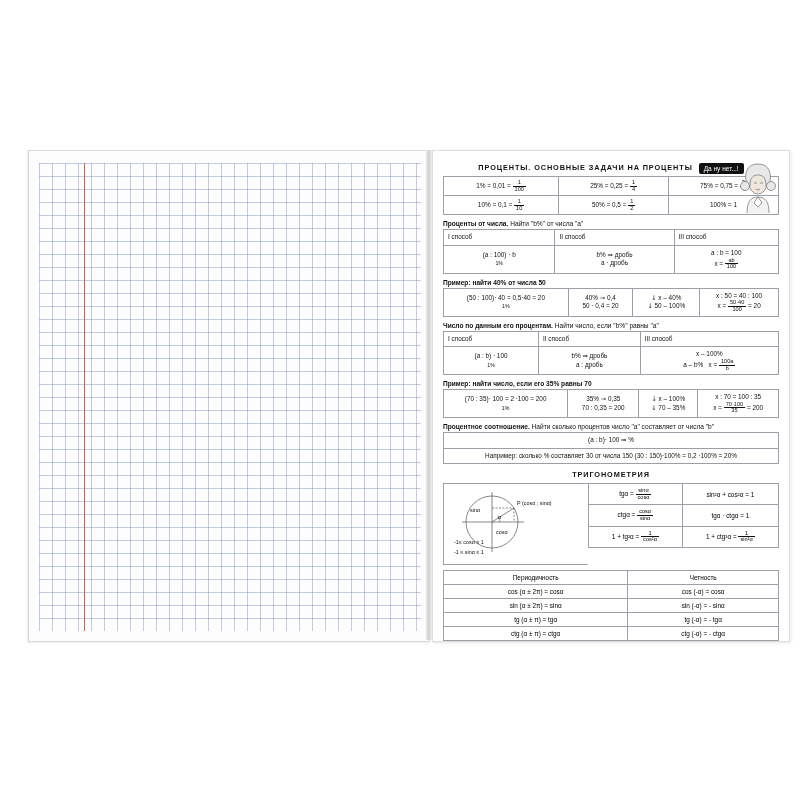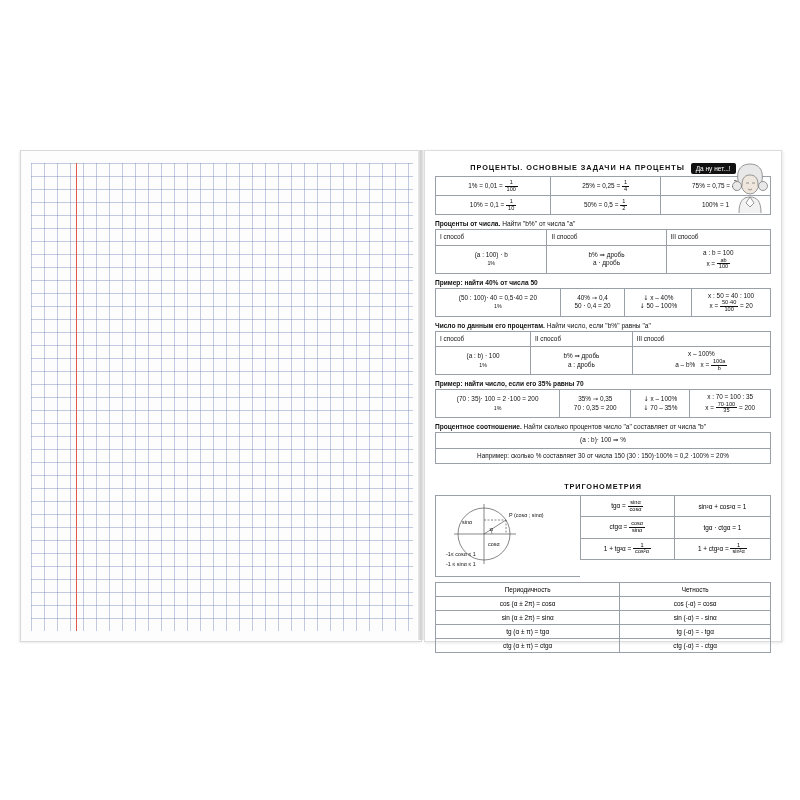--- a/index.html
+++ b/index.html
@@ -1,21 +1,21 @@
 <!DOCTYPE html>
 <html><head>
 <meta charset="utf-8">
 <style>
   html,body{margin:0;padding:0;background:#fff;}
   body{width:800px;height:800px;font-family:"Liberation Sans",sans-serif;overflow:hidden;}
 
   .page{position:relative;width:800px;height:800px;background:#ffffff;}
 
   
-  .spread{position:absolute;left:20px;top:150px;width:760px;height:500px;}
+  .spread{position:absolute;left:28px;top:150px;width:760px;height:500px;}
 
   .left-leaf{
     position:absolute;left:0;top:0;width:400px;height:490px;
     background:#fdfdfd;
     border:1px solid #d8d8d8;
     box-shadow:-1px 1px 2px rgba(0,0,0,.08);
   }
   .grid-area{
     position:absolute;left:10px;top:12px;right:8px;bottom:10px;
     background-image:
@@ -210,21 +210,21 @@
           <tbody>
               <tr>
             <td>(a : b)· 100 ⇒ %</td>
           </tr>
           <tr>
             <td>Например:  сколько % составляет 30 от числа 150        (30 : 150)·100% = 0,2 ·100% = 20%</td>
           </tr>
         </tbody>
           </table>
 
-        <div class="sec-title" style="margin-top:18px">ТРИГОНОМЕТРИЯ</div>
+        <div class="sec-title" style="margin-top:6px">ТРИГОНОМЕТРИЯ</div>
 
         <div class="trig-wrap">
           <div class="circle-cell">
             <svg width="136" height="72" viewBox="0 0 136 72">
               <g stroke="#555" fill="none" stroke-width="0.7">
                 <circle cx="46" cy="36" r="26"></circle>
                 <line x1="16" y1="36" x2="78" y2="36"></line>
                 <line x1="46" y1="6" x2="46" y2="66"></line>
                 <line x1="46" y1="36" x2="68" y2="22"></line>
                 <line x1="68" y1="22" x2="68" y2="36" stroke-dasharray="2,1.5"></line>

